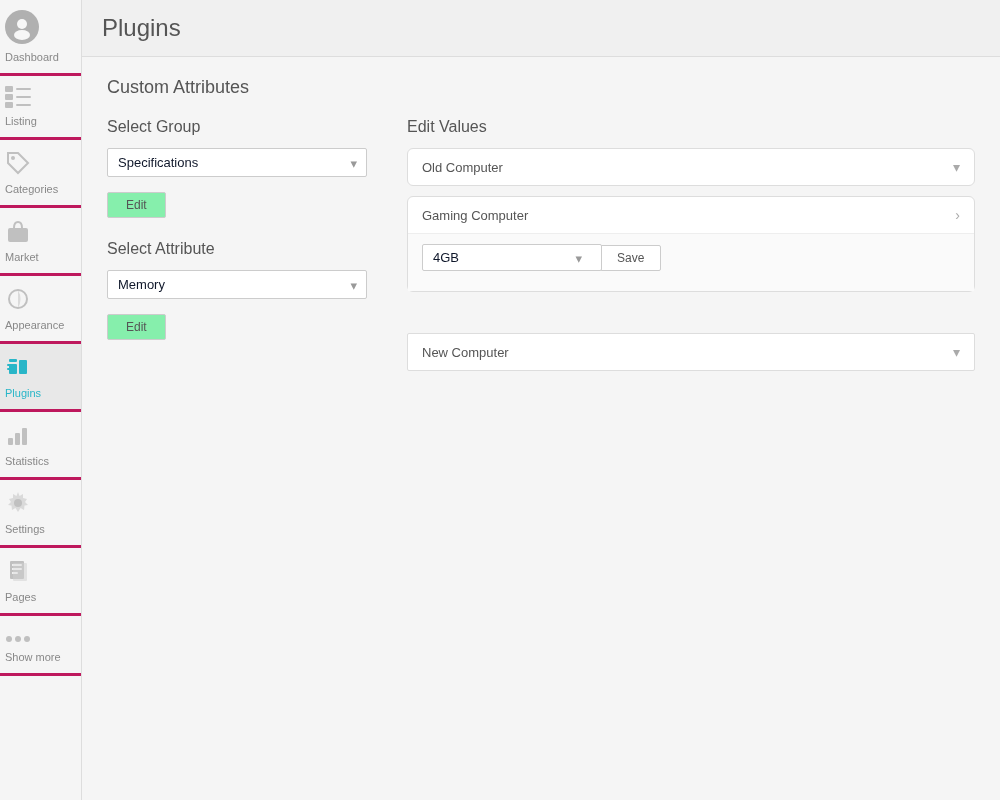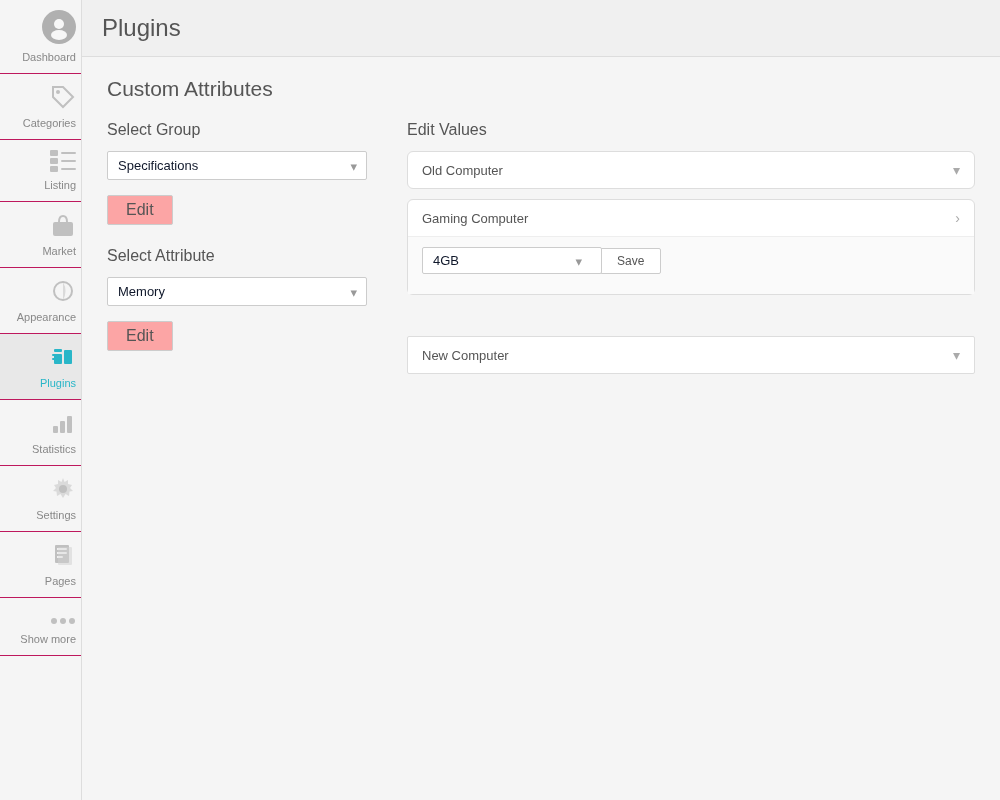--- a/index.html
+++ b/index.html
@@ -12,26 +12,26 @@
       border-right: 1px solid #ddd;
       display: flex;
       flex-direction: column;
       align-items: center;
       padding-top: 0;
     }
     .sidebar-item {
       width: 100%;
       display: flex;
       flex-direction: column;
-      align-items: flex-end;
+      align-items: flex-start;
       padding: 10px 5px;
       cursor: pointer;
       color: #888;
       font-size: 11px;
-      border-bottom: 1px solid #be185d;
+      border-bottom: 3px solid #be185d;
     }
     .sidebar-item.active {
       background: #e8e8e8;
       color: #29b6c8;
     }
     .sidebar-item .icon {
       font-size: 22px;
       margin-bottom: 3px;
       line-height: 1;
     }
@@ -59,21 +59,21 @@
     }
 
     
     #content {
       padding: 20px 25px;
       flex: 1;
       background: #f5f5f5;
     }
 
     .section-title {
-      font-size: 21px;
+      font-size: 18px;
       color: #555;
       font-weight: normal;
       margin-bottom: 20px;
     }
 
     .two-col {
       display: flex;
       gap: 40px;
     }
 
@@ -114,24 +114,24 @@
       position: absolute;
       right: 10px;
       top: 50%;
       transform: translateY(-50%);
       color: #999;
       pointer-events: none;
     }
 
     
     .edit-btn {
-      background: #fca5a5;
+      background: #86efac;
       border: 1px solid #ccc;
       padding: 5px 18px;
-      font-size: 16px;
+      font-size: 12px;
       color: #555;
       cursor: pointer;
       border-radius: 2px;
       margin-top: 5px;
     }
 
     
     .edit-panel {
       background: white;
       border: 1px solid #ddd;
@@ -226,40 +226,40 @@
         <circle cx="17" cy="17" r="17" fill="#b0b0b0"></circle>
         <circle cx="17" cy="14" r="5" fill="white" opacity="0.9"></circle>
         <ellipse cx="17" cy="25" rx="8" ry="5" fill="white" opacity="0.9"></ellipse>
       </svg>
     </div>
     <span class="label">Dashboard</span>
   </div>
 
   <div class="sidebar-item">
     <div class="icon">
-      <svg width="26" height="26" viewBox="0 0 26 26">
-        <path d="M3 3 L13 3 L23 13 L13 23 L3 13 Z" fill="none" stroke="#c0c0c0" stroke-width="2"></path>
-        <circle cx="8" cy="8" r="2" fill="#c0c0c0"></circle>
-      </svg>
-    </div>
-    <span class="label">Categories</span>
-  </div>
-
-  <div class="sidebar-item">
-    <div class="icon">
       <svg width="26" height="22" viewBox="0 0 26 22">
         <rect x="0" y="0" width="8" height="6" fill="#c0c0c0" rx="1"></rect>
         <rect x="0" y="8" width="8" height="6" fill="#c0c0c0" rx="1"></rect>
         <rect x="0" y="16" width="8" height="6" fill="#c0c0c0" rx="1"></rect>
         <rect x="11" y="2" width="15" height="2" fill="#c0c0c0" rx="1"></rect>
         <rect x="11" y="10" width="15" height="2" fill="#c0c0c0" rx="1"></rect>
         <rect x="11" y="18" width="15" height="2" fill="#c0c0c0" rx="1"></rect>
       </svg>
     </div>
     <span class="label">Listing</span>
+  </div>
+
+  <div class="sidebar-item">
+    <div class="icon">
+      <svg width="26" height="26" viewBox="0 0 26 26">
+        <path d="M3 3 L13 3 L23 13 L13 23 L3 13 Z" fill="none" stroke="#c0c0c0" stroke-width="2"></path>
+        <circle cx="8" cy="8" r="2" fill="#c0c0c0"></circle>
+      </svg>
+    </div>
+    <span class="label">Categories</span>
   </div>
 
   <div class="sidebar-item">
     <div class="icon">
       <svg width="26" height="26" viewBox="0 0 26 26">
         <rect x="3" y="10" width="20" height="14" fill="#c0c0c0" rx="2"></rect>
         <path d="M9 10 Q9 4 13 4 Q17 4 17 10" fill="none" stroke="#c0c0c0" stroke-width="2"></path>
       </svg>
     </div>
     <span class="label">Market</span>

